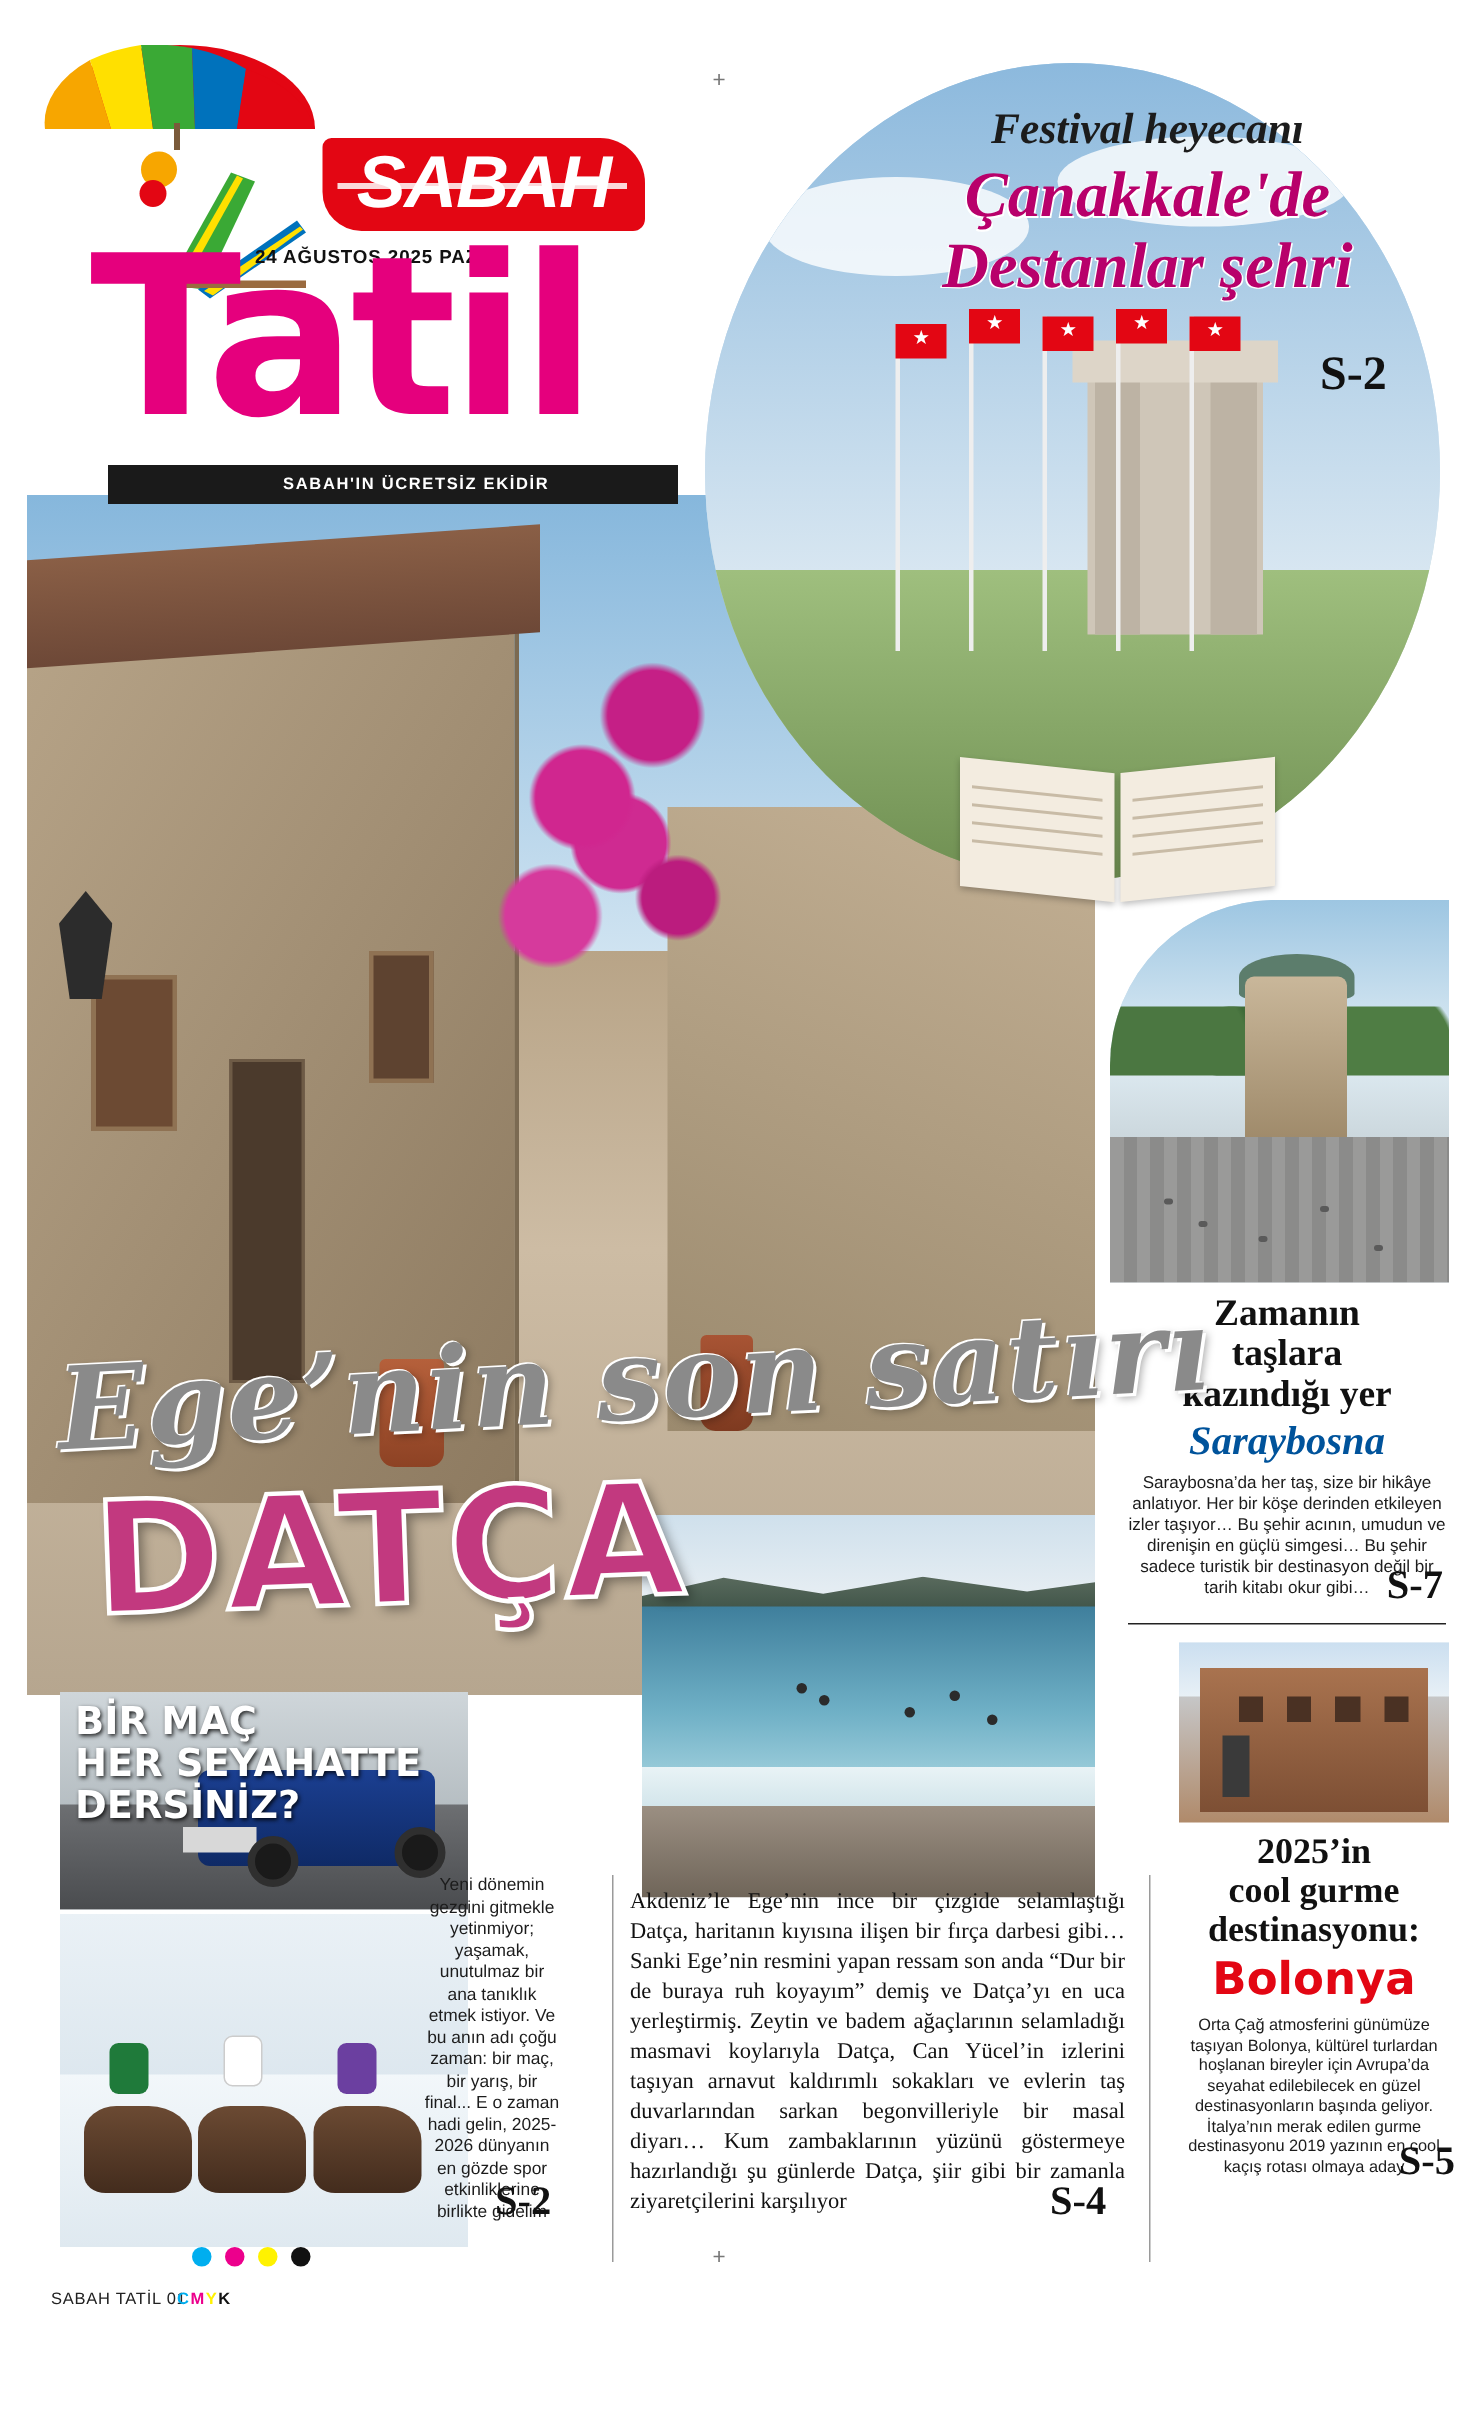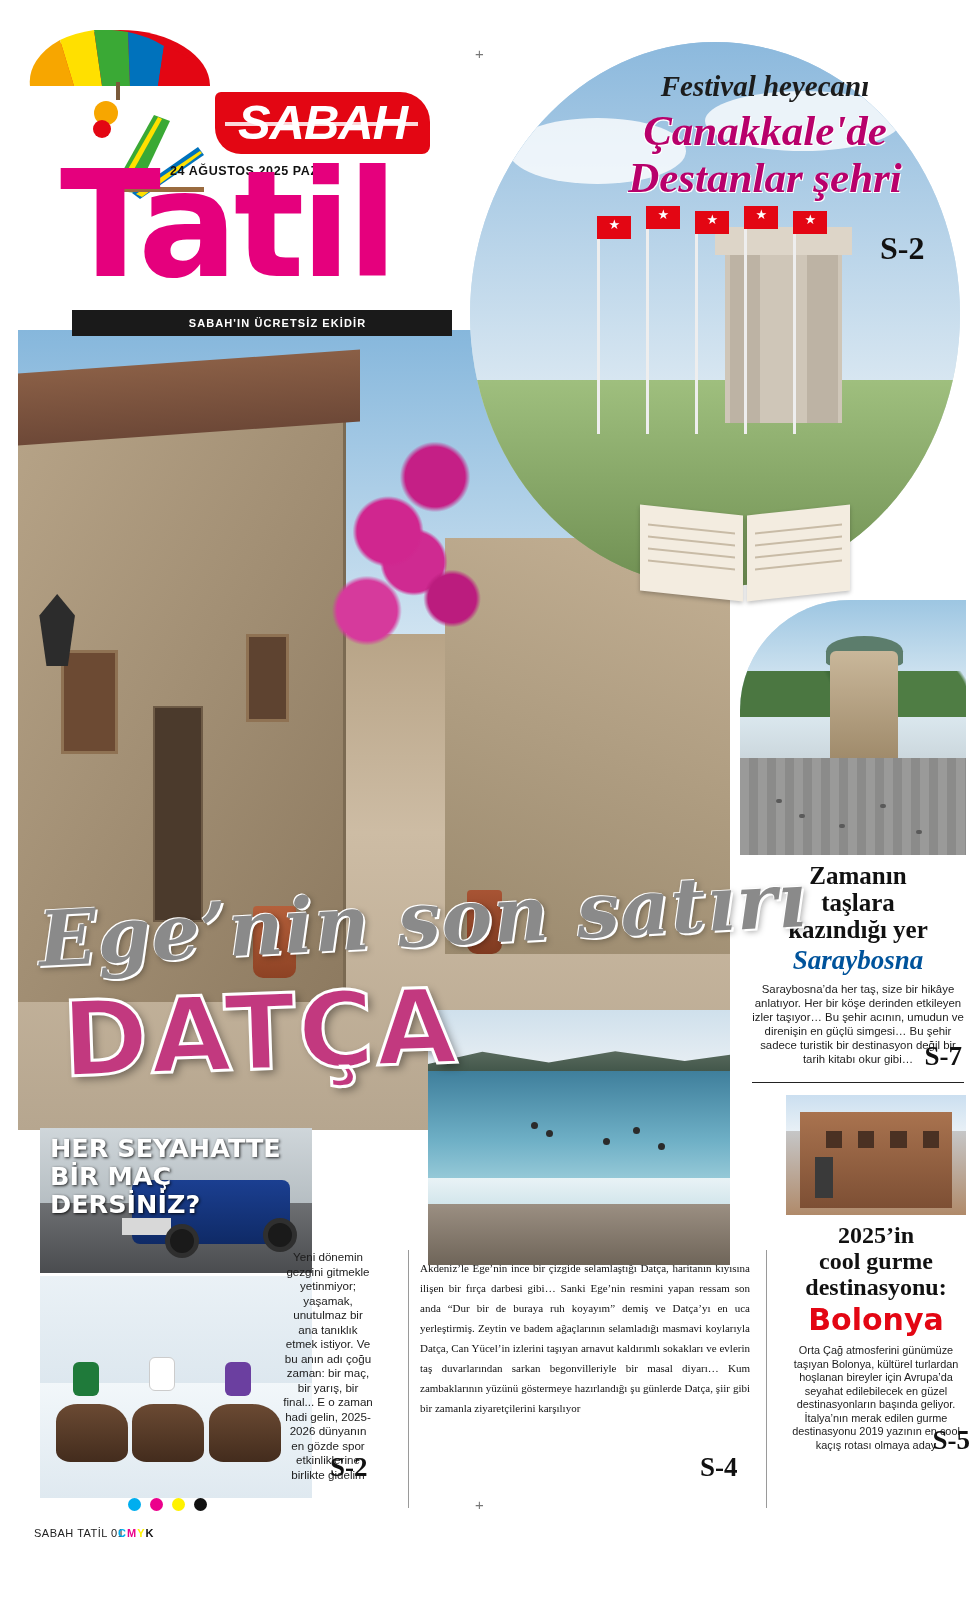--- a/index.html
+++ b/index.html
@@ -294,21 +294,21 @@
   }
   .sport-page {
     position: absolute; left: 330px; top: 1452px;
     font-family: "Liberation Serif", serif; font-weight: bold; font-size: 27px; color: #111;
   }
 
   
   .center-body {
     position: absolute; left: 420px; top: 1258px; width: 330px;
     font-family: "Liberation Serif", serif;
-    font-size: 11px; line-height: 20px; color: #111; text-align: justify;
+    font-size: 15px; line-height: 20px; color: #111; text-align: justify;
   }
   .center-page {
     position: absolute; left: 700px; top: 1452px;
     font-family: "Liberation Serif", serif; font-weight: bold; font-size: 27px; color: #111;
   }
   .vline { position: absolute; width: 1px; background: #9a9a9a; }
 
   
   .footer-dots { position: absolute; left: 128px; top: 1498px; display: flex; gap: 9px; }
   .footer-dots i { width: 13px; height: 13px; border-radius: 50%; display: block; }
@@ -497,22 +497,22 @@
     <div class="sport-photo-bottom">
       <div class="polo-snow"></div>
       <span class="polo-horse" style="left:6%;"></span>
       <span class="polo-horse" style="left:34%;"></span>
       <span class="polo-horse" style="left:62%;"></span>
       <span class="polo-rider" style="left:12%; bottom:46%; background:#1f7a3a;"></span>
       <span class="polo-rider" style="left:40%; bottom:48%; background:#ffffff; border:1px solid #ccc;"></span>
       <span class="polo-rider" style="left:68%; bottom:46%; background:#6b3fa0;"></span>
     </div>
     <div class="sport-head">
+      <div>BİR MAÇ</div>
       <div>HER SEYAHATTE</div>
-      <div>BİR MAÇ</div>
       <div>DERSİNİZ?</div>
     </div>
   </div>
 
   <div class="sport-body">Yeni dönemin gezgini gitmekle yetinmiyor; yaşamak, unutulmaz bir ana tanıklık etmek istiyor. Ve bu anın adı çoğu zaman: bir maç, bir yarış, bir final... E o zaman hadi gelin, 2025-2026 dünyanın en gözde spor etkinliklerine birlikte gidelim</div>
   <div class="sport-page">S-2</div>
 
   <div class="vline" style="left:408px; top:1250px; height:258px;"></div>
   <div class="vline" style="left:766px; top:1250px; height:258px;"></div>
   <div class="center-body">Akdeniz’le Ege’nin ince bir çizgide selamlaştığı Datça, haritanın kıyısına ilişen bir fırça darbesi gibi… Sanki Ege’nin resmini yapan ressam son anda “Dur bir de buraya ruh koyayım” demiş ve Datça’yı en uca yerleştirmiş. Zeytin ve badem ağaçlarının selamladığı masmavi koylarıyla Datça, Can Yücel’in izlerini taşıyan arnavut kaldırımlı sokakları ve evlerin taş duvarlarından sarkan begonvilleriyle bir masal diyarı… Kum zambaklarının yüzünü göstermeye hazırlandığı şu günlerde Datça, şiir gibi bir zamanla ziyaretçilerini karşılıyor</div>

